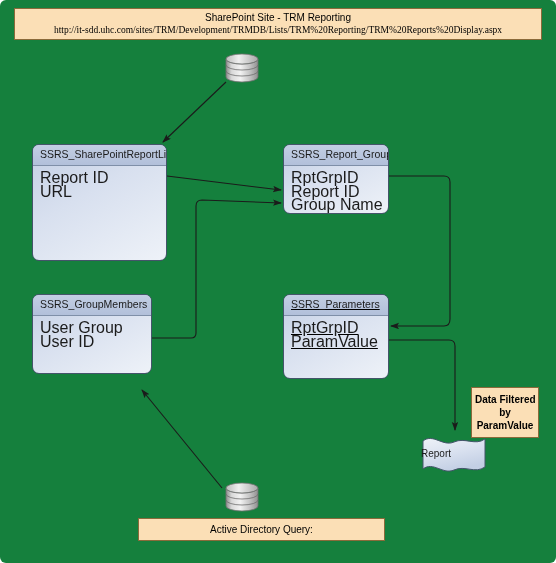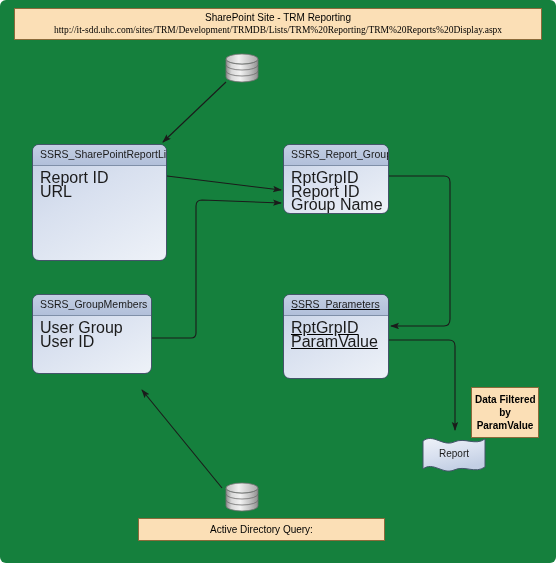--- a/index.html
+++ b/index.html
@@ -85,21 +85,20 @@
   #db-top    { left: 222px; top: 50px; }
   #db-bottom { left: 222px; top: 479px; }
 
   
   #shape-report { position: absolute; left: 421px; top: 434px; }
   #shape-report .report-label {
     position: absolute;
     left: 0;
     top: 14px;
     width: 66px;
-    text-align: center;
     font-size: 10px;
     color: #1b1b1b;
   }
 </style>
 </head>
 <body>
 
 <div id="canvas">
 
   <svg id="edges" viewBox="0 0 556 563" width="556" height="563" xmlns="http://www.w3.org/2000/svg">

